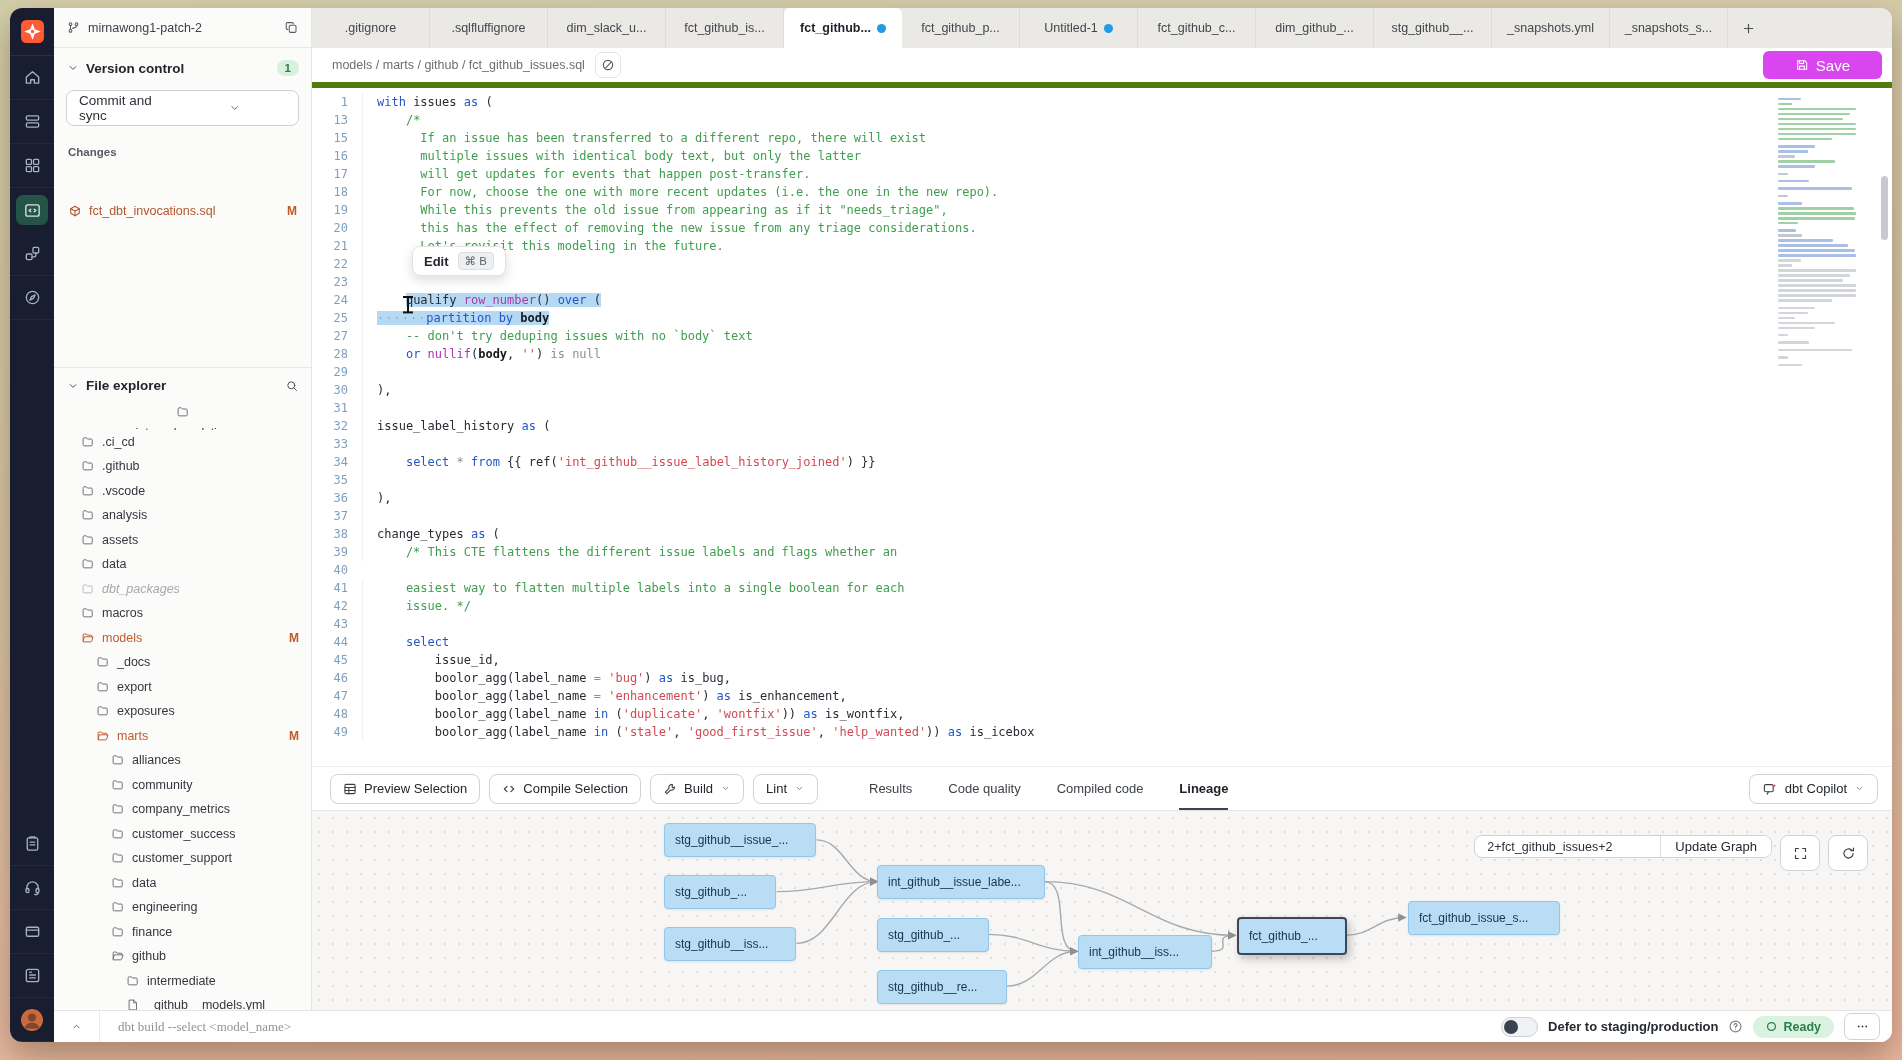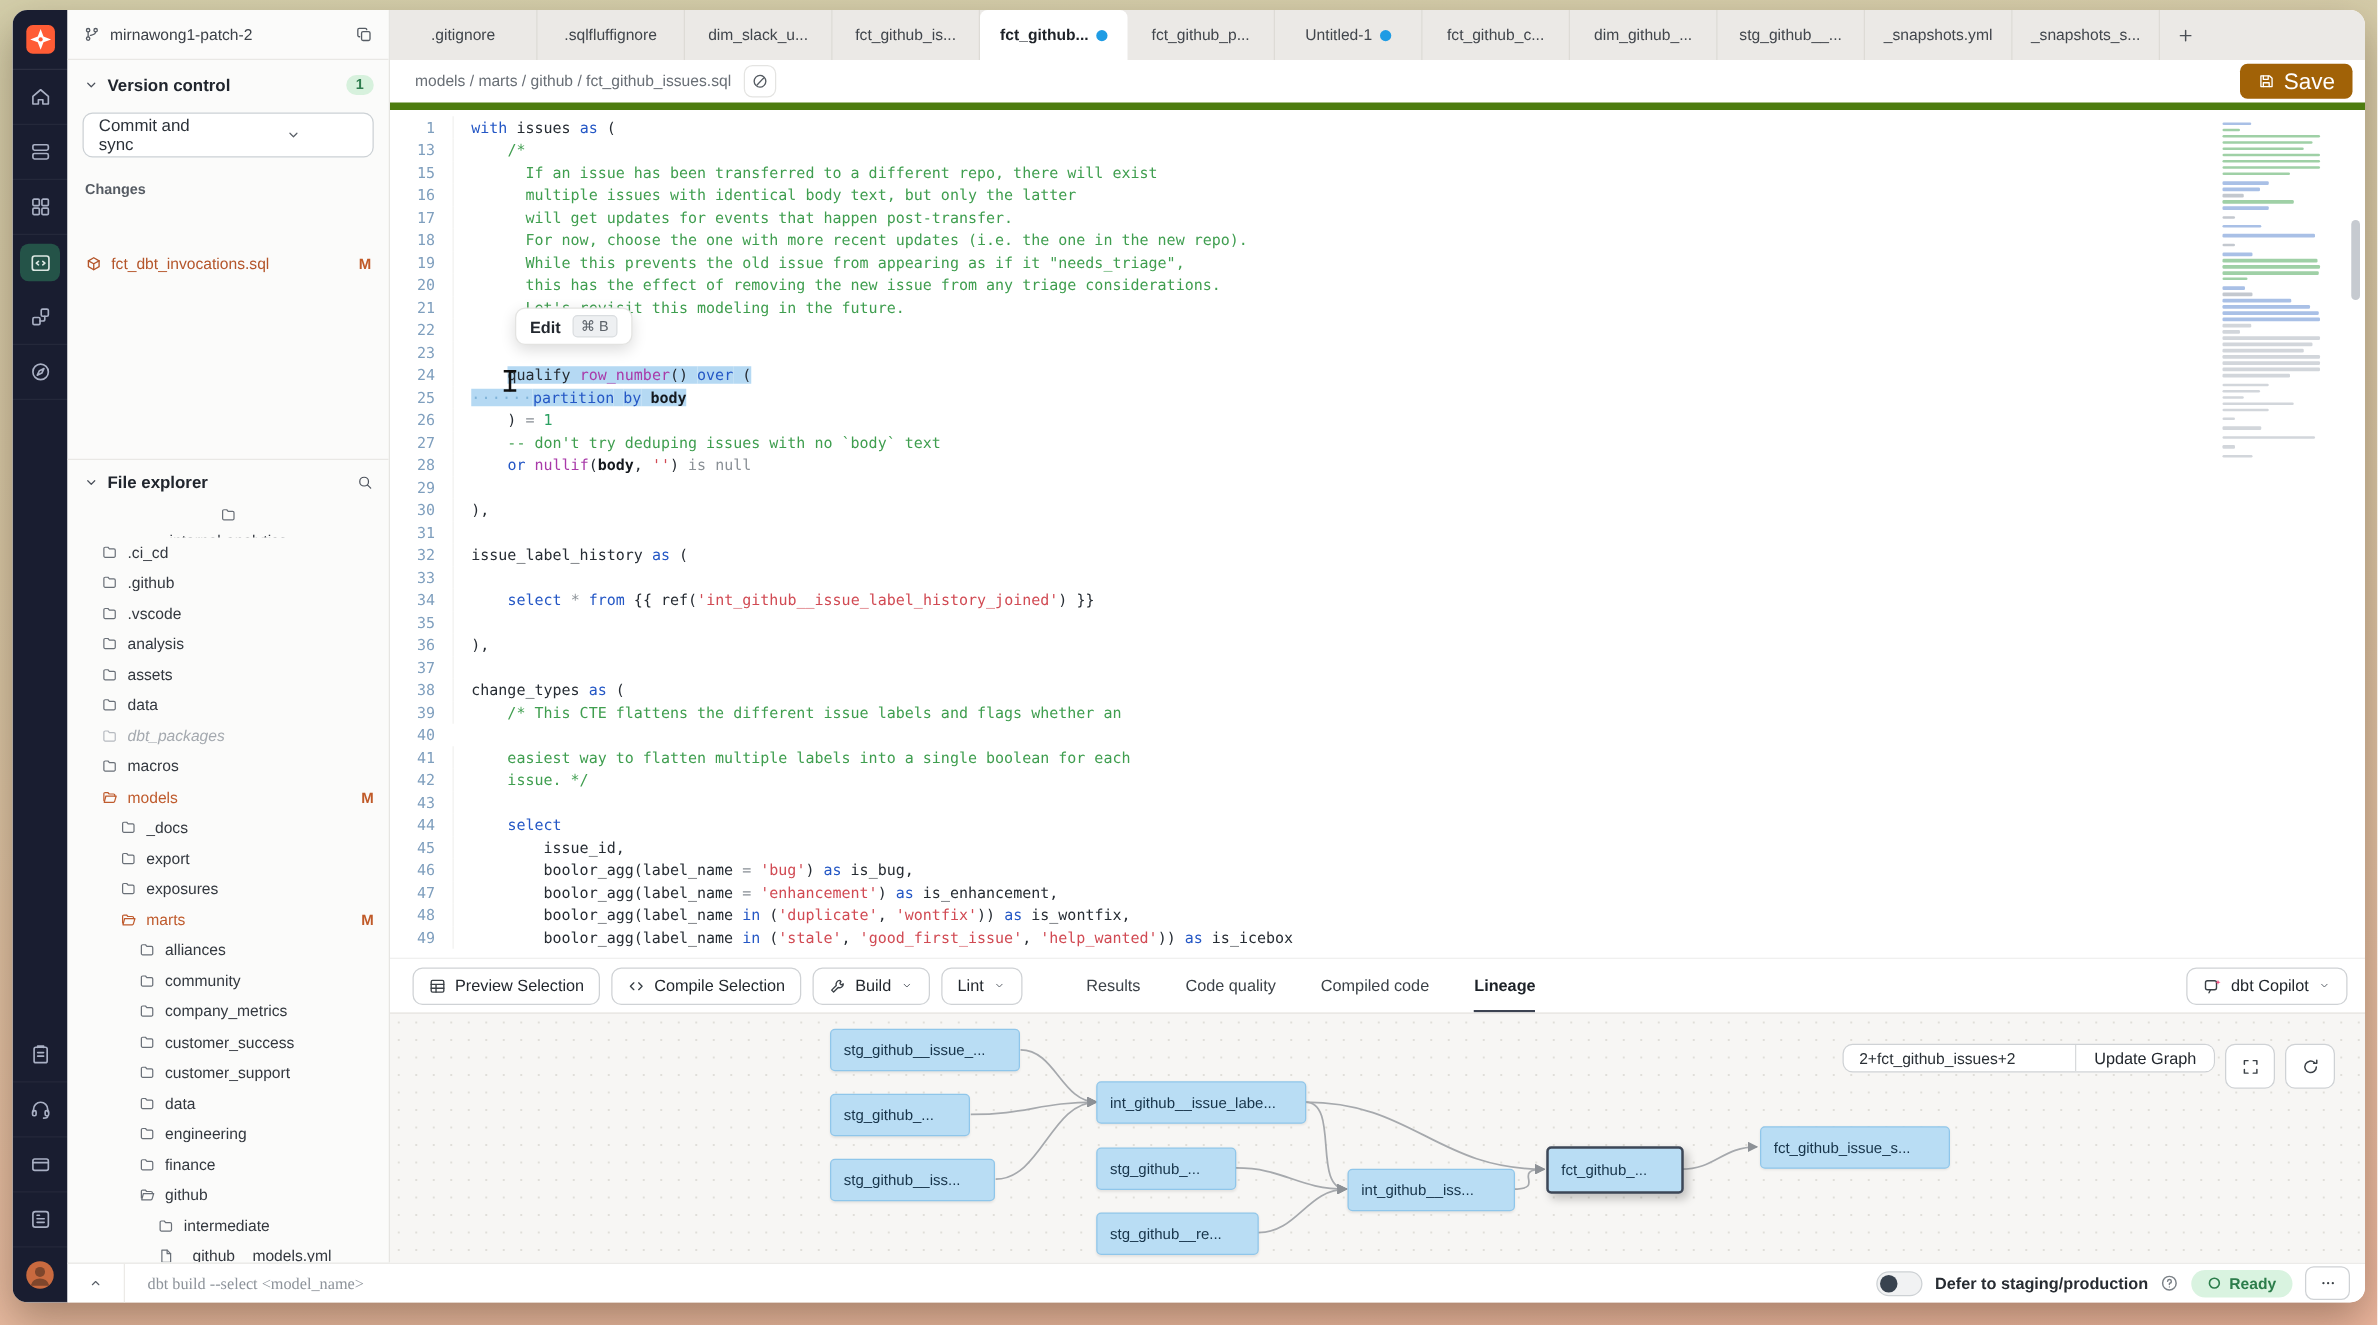--- a/index.html
+++ b/index.html
@@ -71,23 +71,23 @@
                 border-radius:6px 6px 0 0; }
   .tab .dot { width:9px; height:9px; border-radius:50%; background:#1f9ce4; flex:none; }
   .newtab { width:40px; display:flex; align-items:center; justify-content:center; color:#4a4f55; cursor:pointer; }
   .newtab .ic { width:15px; height:15px; }
   .crumb-row { height:40px; flex:none; background:#fff; border-bottom:6px solid #4d7c0f;
                display:flex; align-items:center; padding:0 10px 0 20px; gap:10px; }
   .crumb { font-size:12.5px; color:#696f76; }
   .crumb-act { width:26px; height:26px; border:1px solid #e4e4e2; border-radius:7px;
                display:flex; align-items:center; justify-content:center; color:#555b62; cursor:pointer; }
   .crumb-act .ic { width:14px; height:14px; }
-  .save-btn { margin-left:auto; background:#a16207; color:#fff; border:none; border-radius:6px;
-              height:28px; display:flex; align-items:center; gap:7px; padding:0 14px;
-              font-size:18px; cursor:pointer; }
+  .save-btn { margin-left:auto; background:#d946ef; color:#fff; border:none; border-radius:6px;
+              height:28px; display:flex; align-items:center; gap:7px; padding:0 32px;
+              font-size:15px; cursor:pointer; }
   .save-btn .ic { width:14px; height:14px; color:#fff; }
   
   .editor { flex:1; position:relative; background:#fff; overflow:hidden; padding-top:5px; }
   .cline { display:flex; height:18px; line-height:18px; font-family:"DejaVu Sans Mono", monospace; font-size:12px; }
   .cline .ln { width:50px; flex:none; text-align:right; color:#7f9fbe; padding-right:14px; user-select:none; }
   .cline .lc { white-space:pre; tab-size:4; border-left:1px solid #f1f1f0; padding-left:14px; }
   .tok-kw { color:#2457c5; } .tok-tx { color:#262c33; } .tok-cm { color:#3f9e4f; }
   .tok-fn { color:#a93aa9; } .tok-st { color:#d14a53; } .tok-nm { color:#2aa061; }
   .tok-op { color:#8a9096; } .tok-tb { color:#14181d; font-weight:700; }
   .tok-ws { color:#7fb3d8; letter-spacing:1px; }
@@ -754,24 +754,20 @@
               </div>
               <div class="cline">
                 <span class="ln">24</span>
                 <pre class="lc"><span class="tok-tx">    </span><span class="tok-tx sel">qualify </span><span class="tok-fn sel">row_number</span><span class="tok-tx sel">() </span><span class="tok-kw sel">over</span><span class="tok-tx sel"> (</span></pre>
               </div>
               <div class="cline">
                 <span class="ln">25</span>
                 <pre class="lc"><span class="tok-ws sel">······</span><span class="tok-kw sel">partition</span><span class="tok-tx sel"> </span><span class="tok-kw sel">by</span><span class="tok-tx sel"> </span><span class="tok-tb sel">body</span></pre>
               </div>
               <div class="cline">
-                <span class="ln">26</span>
-                <pre class="lc"><span class="tok-tx">    ) </span><span class="tok-op">= </span><span class="tok-nm">1</span></pre>
-              </div>
-              <div class="cline">
                 <span class="ln">27</span>
                 <pre class="lc"><span class="tok-cm">    -- don't try deduping issues with no `body` text</span></pre>
               </div>
               <div class="cline">
                 <span class="ln">28</span>
                 <pre class="lc"><span class="tok-tx">    </span><span class="tok-kw">or</span><span class="tok-tx"> </span><span class="tok-fn">nullif</span><span class="tok-tx">(</span><span class="tok-tb">body</span><span class="tok-tx">, </span><span class="tok-st">''</span><span class="tok-tx">) </span><span class="tok-op">is null</span></pre>
               </div>
               <div class="cline">
                 <span class="ln">29</span>
                 <pre class="lc"></pre>

